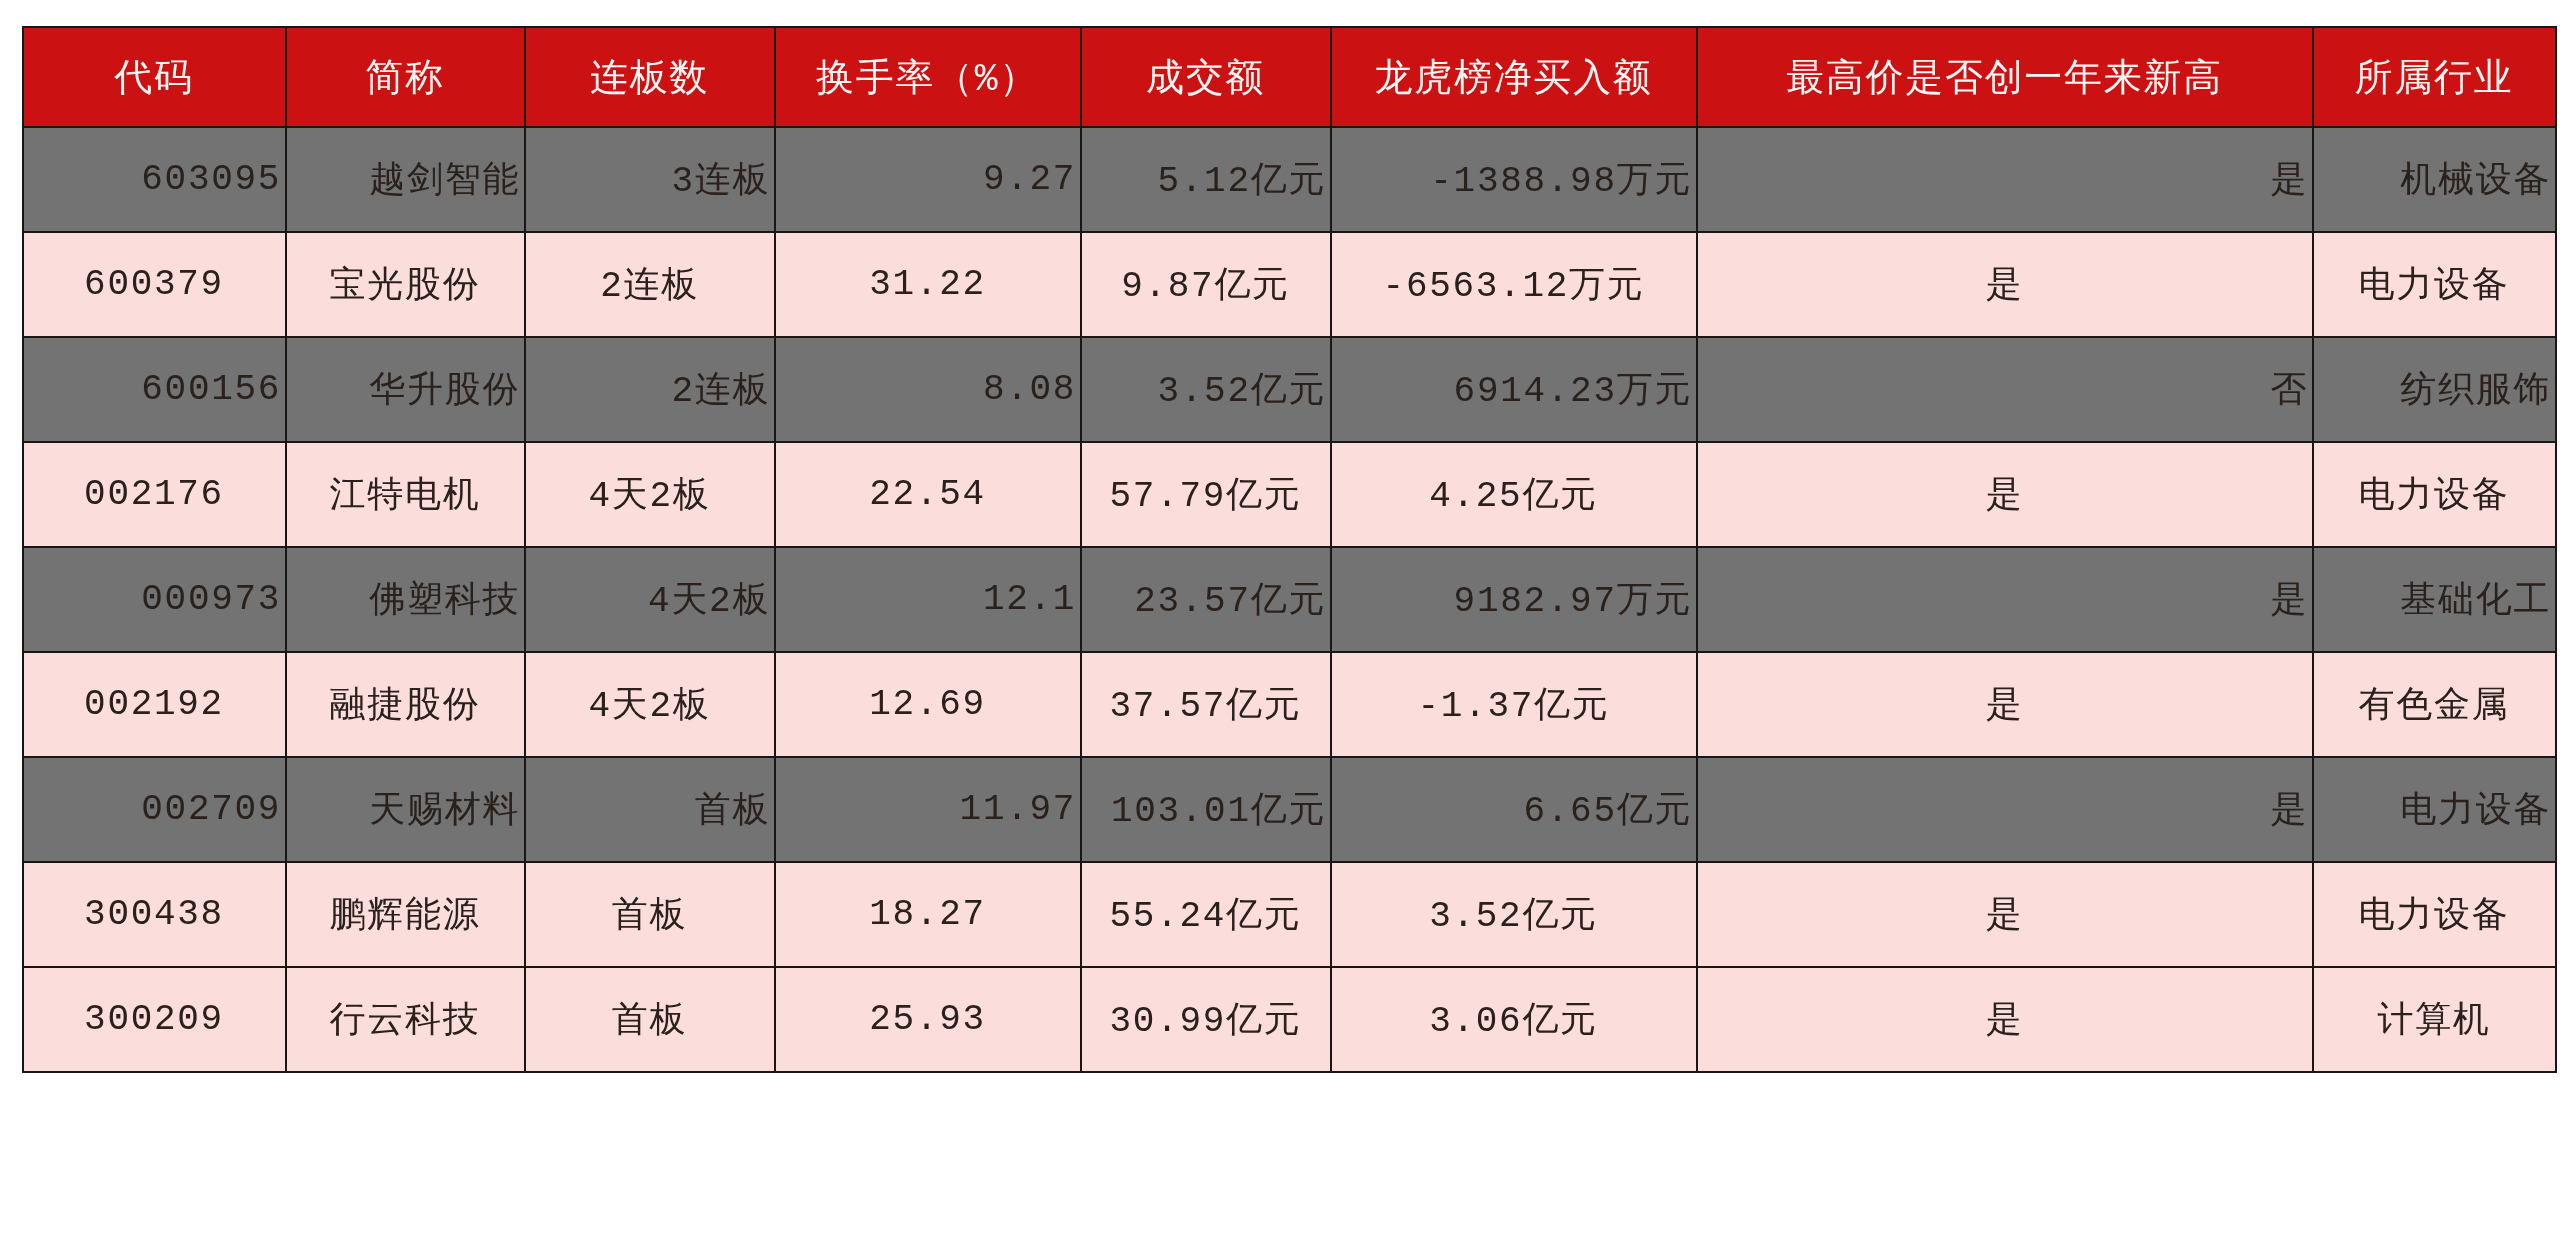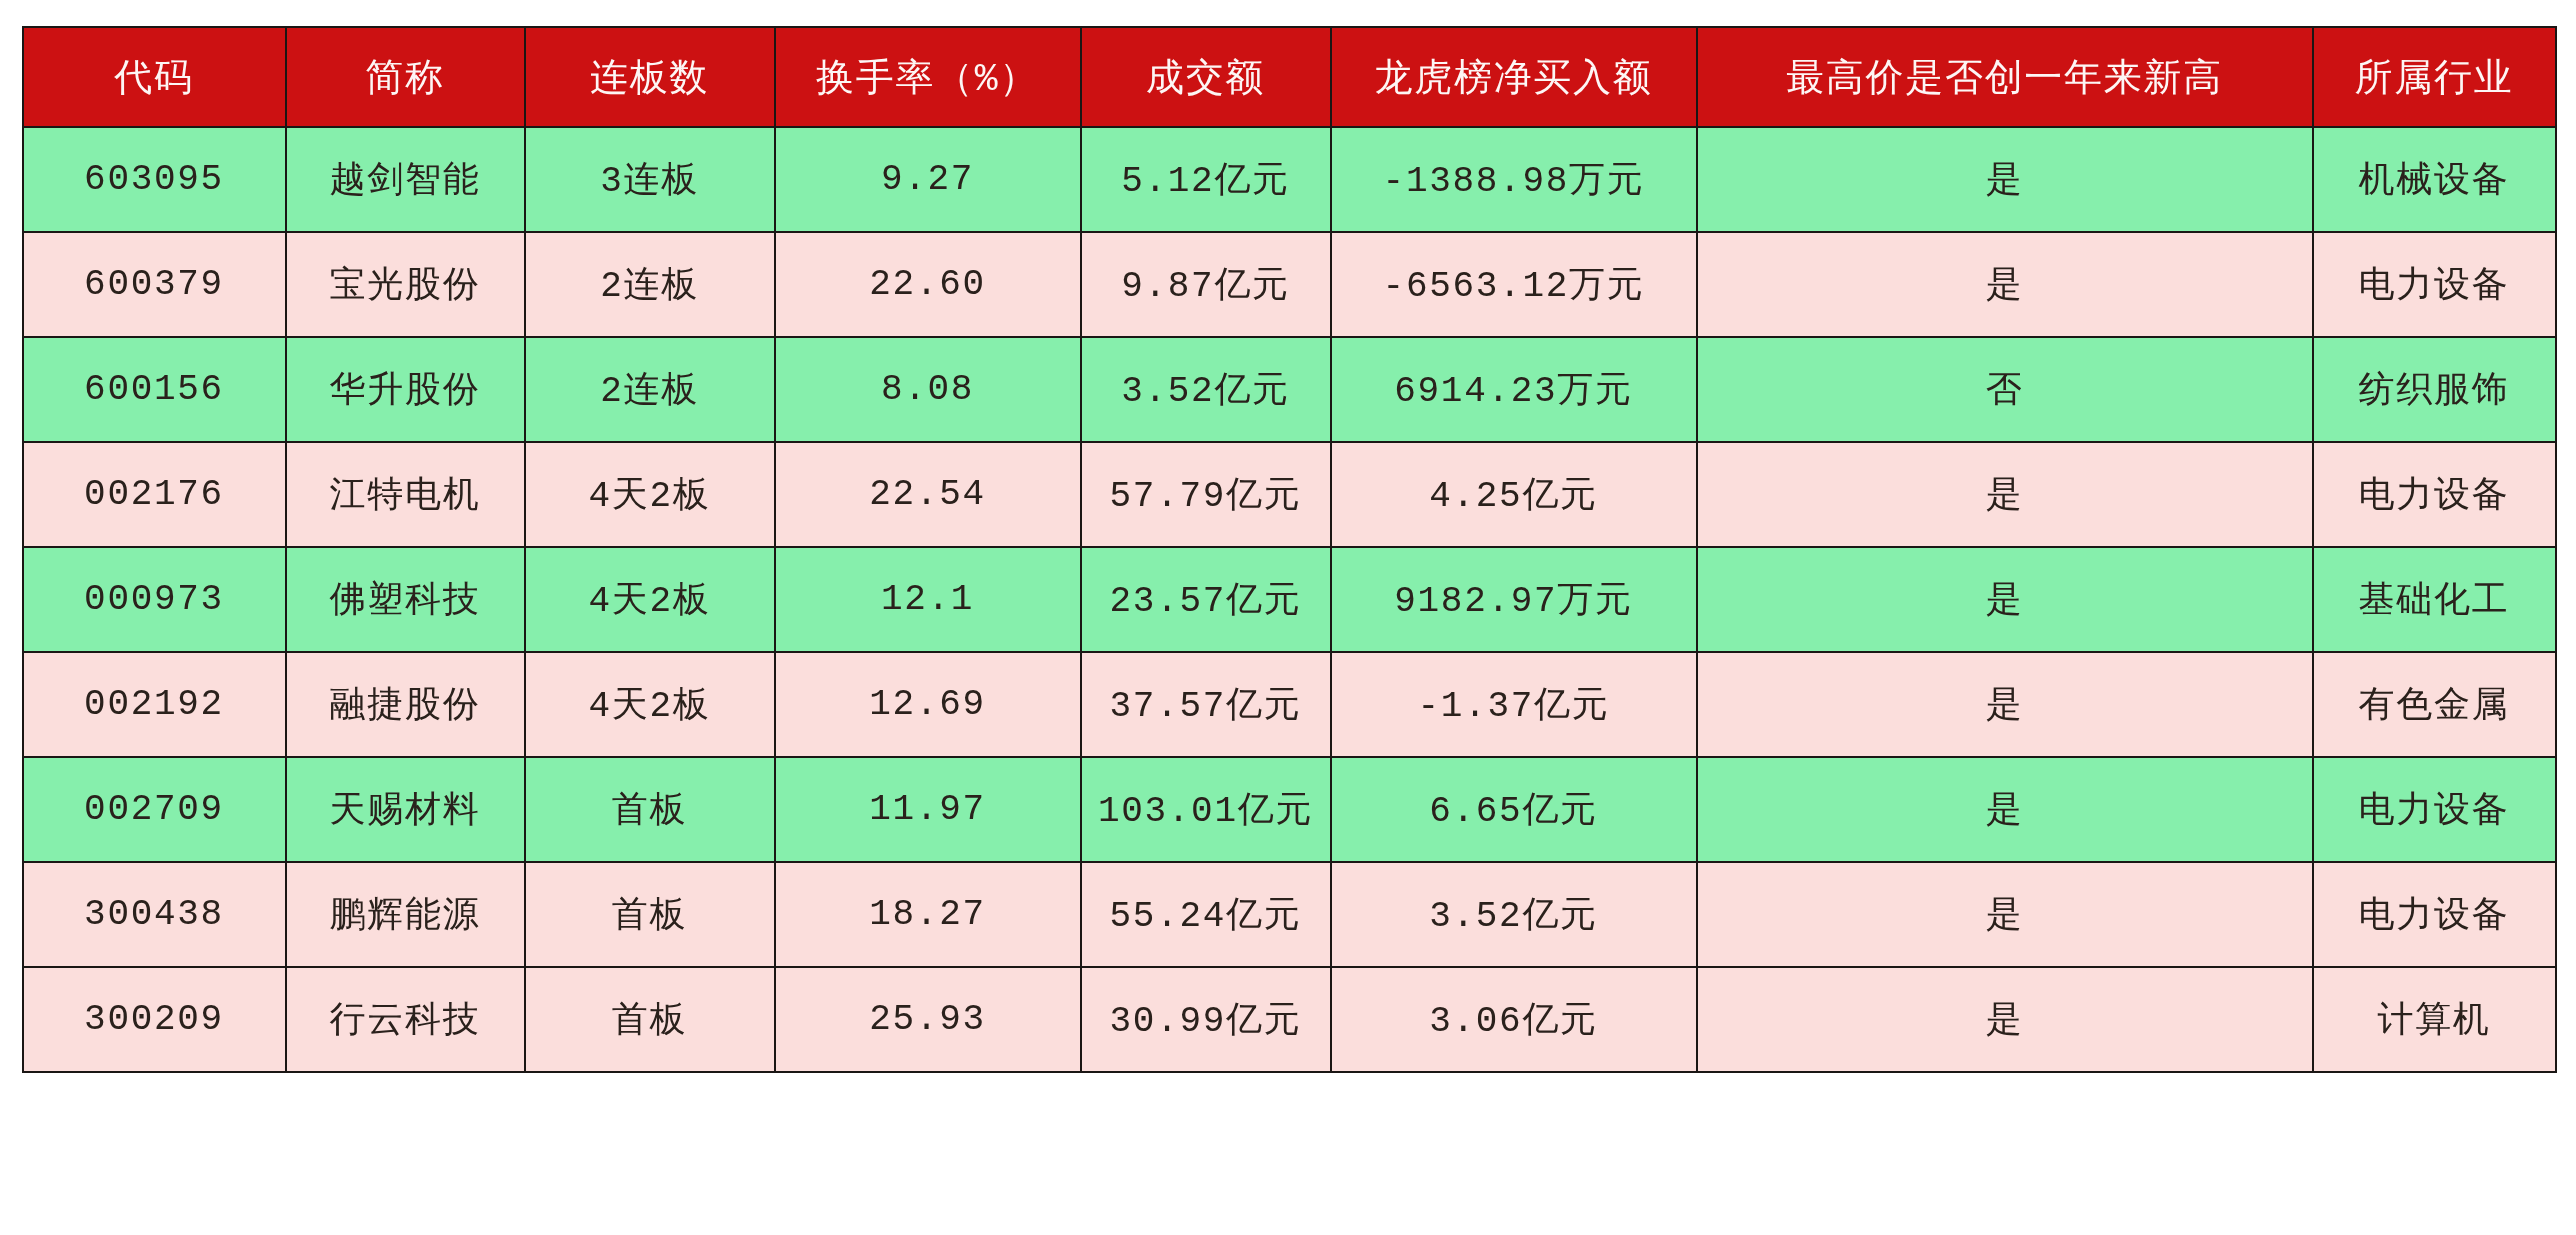--- a/index.html
+++ b/index.html
@@ -34,21 +34,21 @@
     color: #fdf6f5;
     height: 98px;
     font-size: 38px;
     font-weight: normal;
   }
   .stock-table td {
     height: 103px;
     font-size: 36px;
     color: #2a211c;
   }
-  tr.row-light td { background: #86efac; }
+  tr.row-light td { background: #737373; text-align: right; }
   tr.row-dark  td { background: #fbdedc; }
 </style>
 </head>
 <body>
 
 <div class="table-wrap">
   <table class="stock-table">
     <colgroup>
       <col style="width:263px">
       <col style="width:239px">
@@ -79,21 +79,21 @@
         <td>9.27</td>
         <td>5.12亿元</td>
         <td>-1388.98万元</td>
         <td>是</td>
         <td>机械设备</td>
       </tr>
       <tr class="row-dark">
         <td>600379</td>
         <td>宝光股份</td>
         <td>2连板</td>
-        <td>22.60</td>
+        <td>31.22</td>
         <td>9.87亿元</td>
         <td>-6563.12万元</td>
         <td>是</td>
         <td>电力设备</td>
       </tr>
       <tr class="row-light">
         <td>600156</td>
         <td>华升股份</td>
         <td>2连板</td>
         <td>8.08</td>

